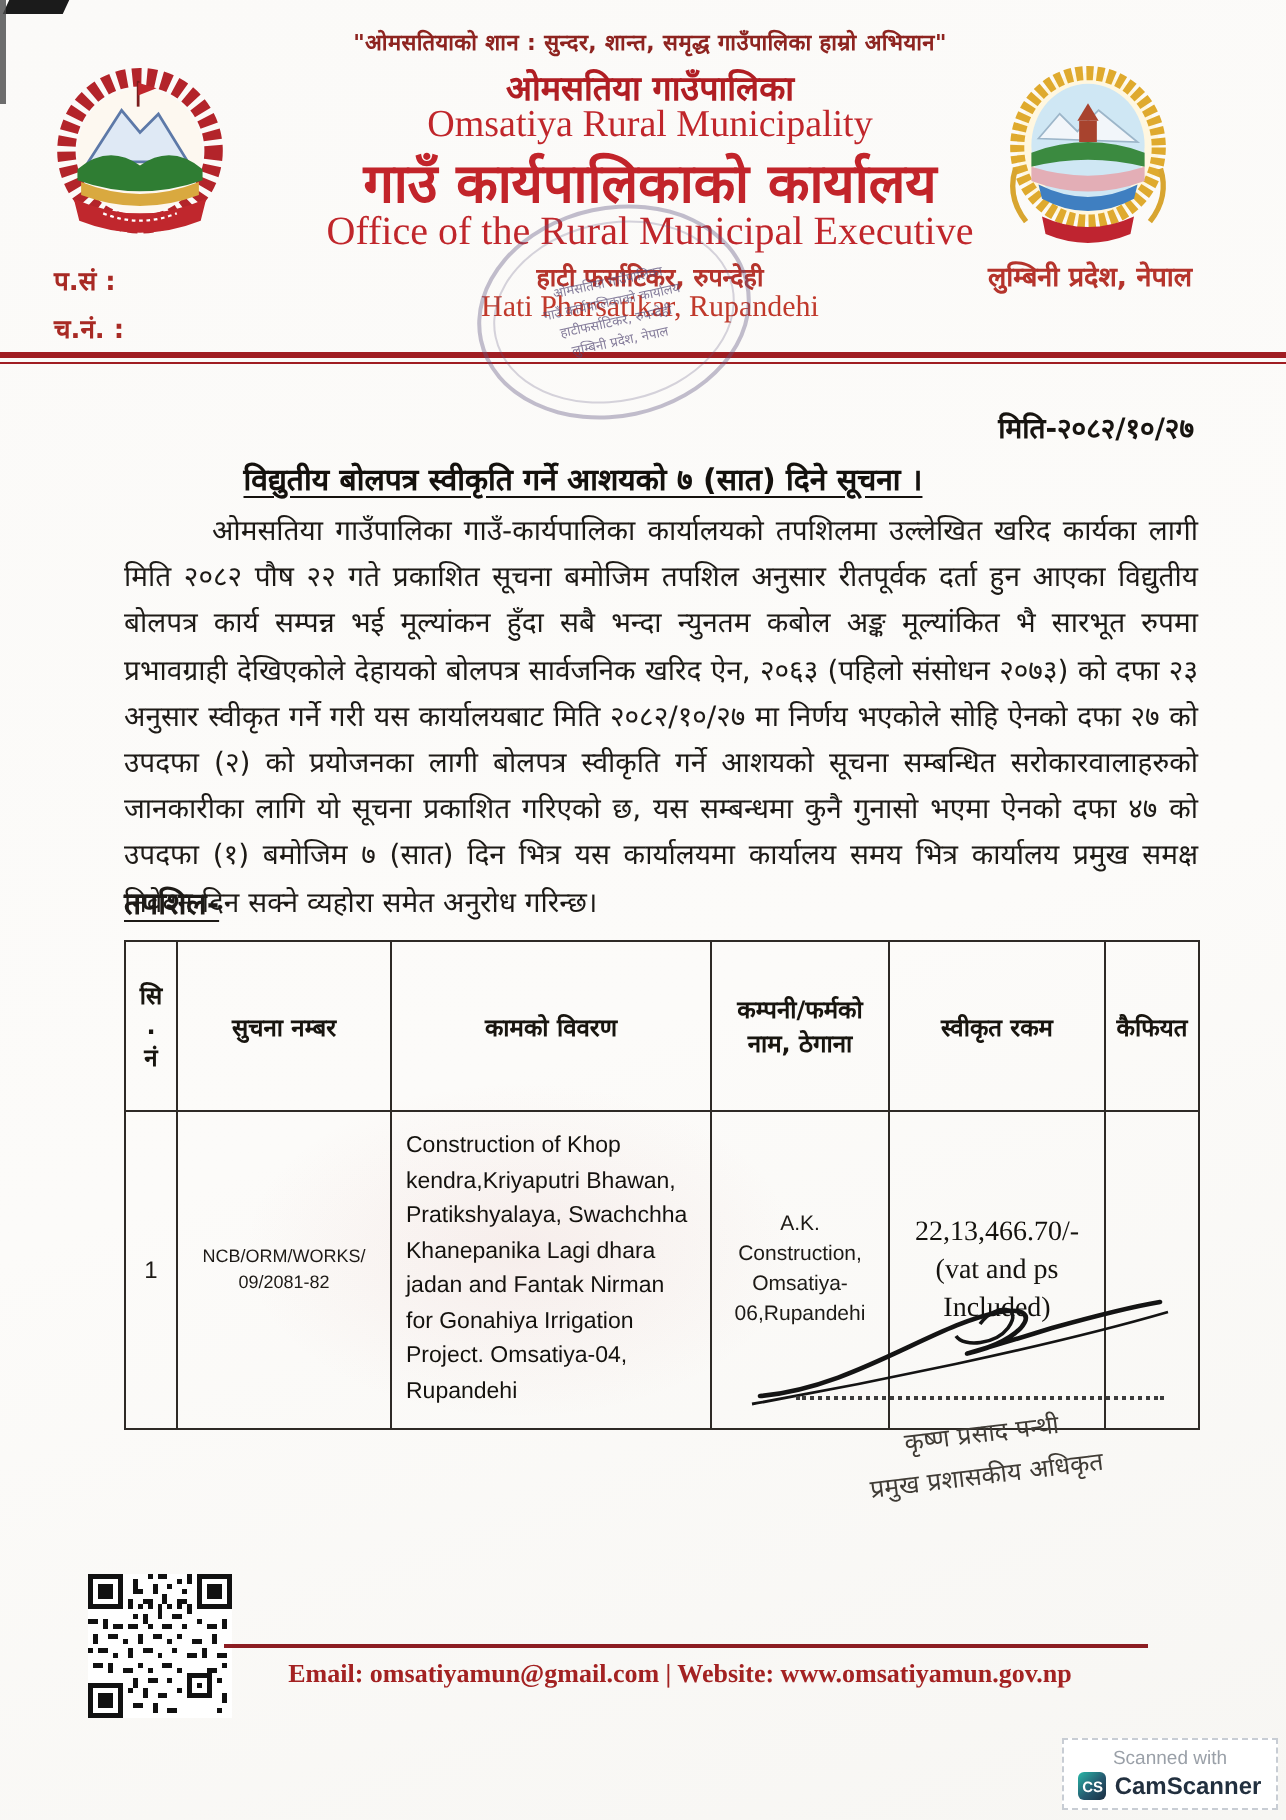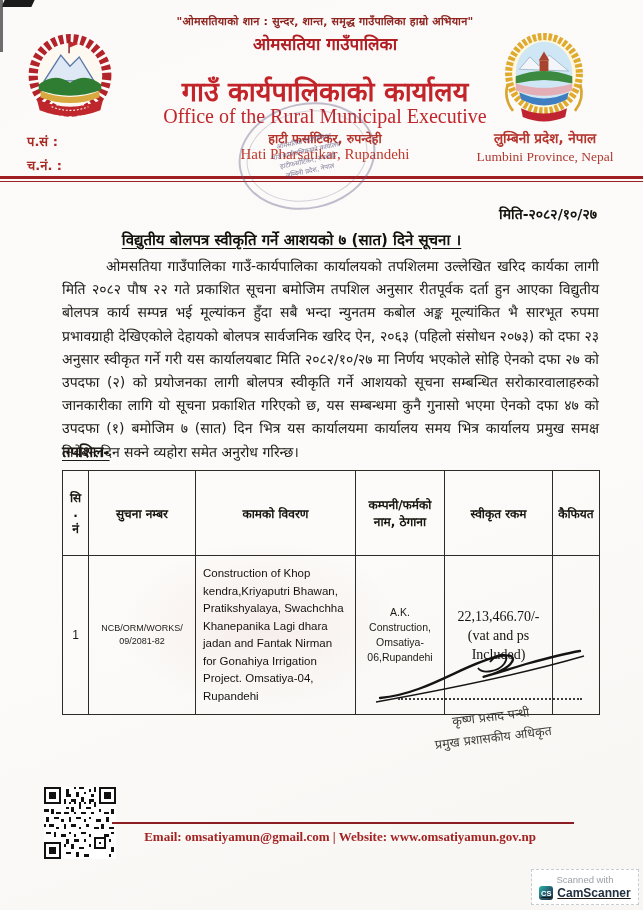--- a/index.html
+++ b/index.html
@@ -66,37 +66,38 @@
   .sig-desig{font-size:12.5px;margin-top:4px;}
   
   .qr{left:44px;top:787px;}
   .footer-rule{left:112px;top:822px;width:462px;height:2.4px;background:#8c1d22;}
   .footer-text{left:95px;width:490px;top:829px;text-align:center;font-size:13px;font-weight:bold;
     font-family:"Liberation Serif",serif;color:#a32222;}
   
   .badge{left:531px;top:869px;width:106px;height:34px;background:#fff;border:1px dashed #c8cdd4;
     display:flex;flex-direction:column;align-items:center;justify-content:center;gap:1px;}
   .badge-l1{font-size:9.5px;color:#9aa0a8;font-family:Liberation Sans, sans-serif;}
-  .badge-l2{display:flex;align-items:flex-start;gap:4px;text-decoration:underline;}
+  .badge-l2{display:flex;align-items:flex-start;gap:4px;}
   .cs-icon{width:14px;height:14px;border-radius:3px;display:flex;align-items:center;justify-content:center;
     background:linear-gradient(135deg,#29b8a8 0%,#25596f 55%,#1b2e42 100%);
     color:#fff;font-size:7.5px;font-weight:bold;font-family:"Liberation Sans",sans-serif;}
   .cs-name{font-size:12px;font-weight:bold;color:#22303f;font-family:"Liberation Sans",sans-serif;}
 </style>
 </head>
 <body>
 
 <div class="page">
 
   <div class="abs corner-mark"></div>
   <div class="abs edge-mark"></div>
   <div class="abs bleed-stain"></div>
 
   <div class="abs hdr-center slogan">"ओमसतियाको शान : सुन्दर, शान्त, समृद्ध गाउँपालिका हाम्रो अभियान"</div>
   <div class="abs hdr-center muni-np">ओमसतिया गाउँपालिका</div>
+  <div class="abs hdr-center muni-en">Omsatiya Rural Municipality</div>
   <div class="abs hdr-center office-np">गाउँ कार्यपालिकाको कार्यालय</div>
   <div class="abs hdr-center office-en">Office of the Rural Municipal Executive</div>
   <div class="abs hdr-center addr-np">हाटी फर्साटिकर, रुपन्देही</div>
   <div class="abs hdr-center addr-en">Hati Pharsatikar, Rupandehi</div>
 
   <div class="abs logo-left">
     <svg width="92" height="96" viewBox="0 0 100 104">
       <circle cx="50" cy="47" r="40" fill="none" stroke="#b3242a" stroke-width="10" stroke-dasharray="5 3"></circle>
       <circle cx="50" cy="47" r="34" fill="#fdf8f0"></circle>
       <path d="M49 9 L49 23" stroke="#7a1d1d" stroke-width="1.5"></path>
@@ -125,21 +126,20 @@
     </svg>
   </div>
 
   <div class="abs refs">
     <div>प.सं :</div>
     <div>च.नं. :</div>
   </div>
 
   <div class="abs province">
     <div class="province-np">लुम्बिनी प्रदेश, नेपाल</div>
-    <div class="province-en">Lumbini Province, Nepal</div>
   </div>
 
   <div class="abs rule-1"></div>
   <div class="abs rule-2"></div>
 
   <div class="abs stamp">
     <div class="inner"></div>
     <div>ओमसतिया गाउँपालिका</div>
     <div>गाउँ कार्यपालिकाको कार्यालय</div>
     <div>हाटीफर्साटिकर, रुपन्देही</div>

